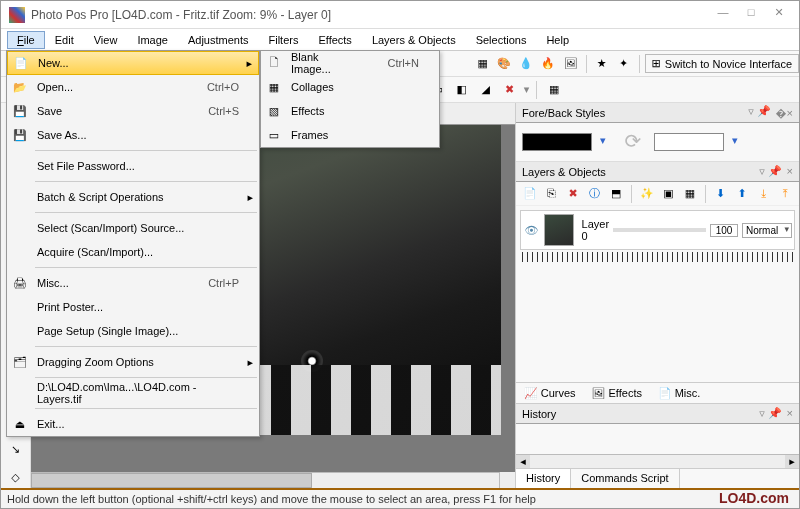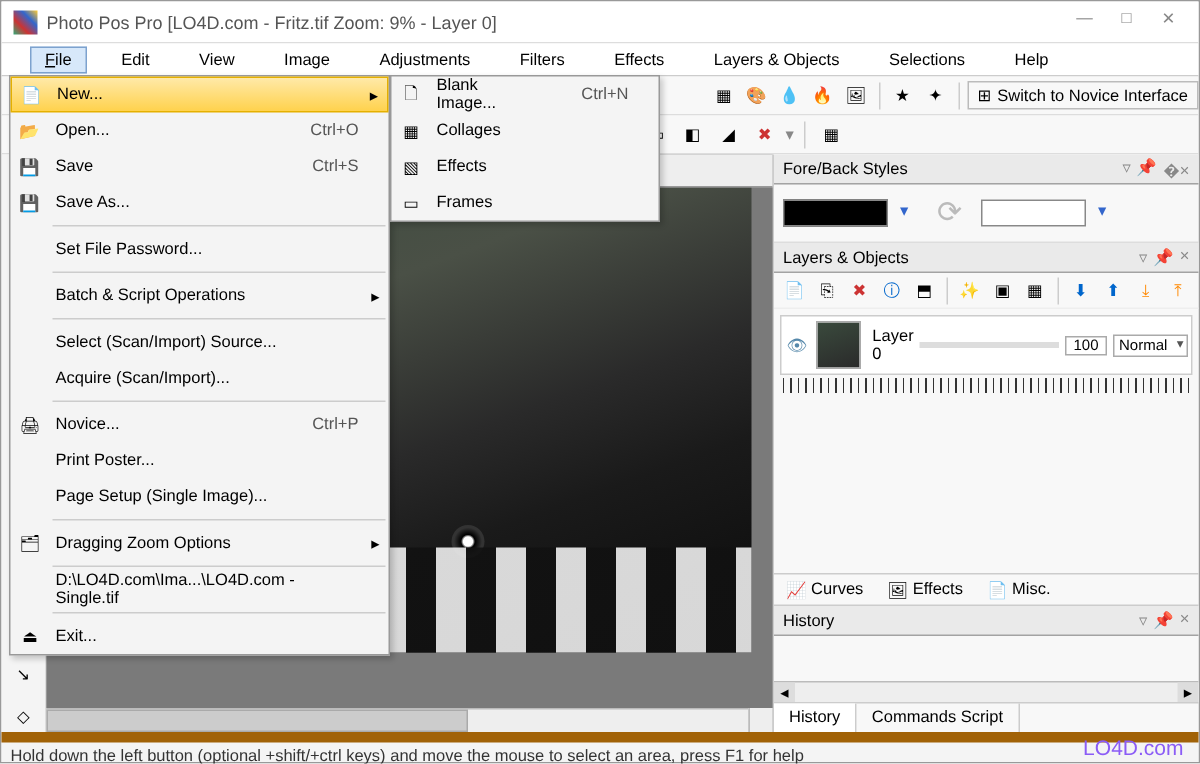--- a/index.html
+++ b/index.html
@@ -6,21 +6,21 @@
 body { background: #f0f0f0; width: 800px; height: 509px; overflow: hidden; position: relative; }
 
 .window { width: 100%; height: 100%; display: flex; flex-direction: column; background: #fff; border: 1px solid #999; }
 
 .titlebar { height: 28px; display: flex; align-items: center; padding: 0 8px; background: #fff; border-bottom: 1px solid #ddd; }
 .titlebar .logo { width: 16px; height: 16px; background: linear-gradient(45deg,#3a7,#c33,#36c,#fc3); margin-right: 6px; }
 .titlebar .title { flex: 1; color: #555; font-size: 12px; }
 .titlebar .winbtn { width: 24px; height: 18px; margin-left: 4px; text-align: center; color: #888; cursor: pointer; }
 
 .menubar { height: 22px; display: flex; align-items: center; background: #fff; border-bottom: 1px solid #ccc; padding-left: 6px; }
-.menubar .mitem { padding: 3px 10px; cursor: pointer; margin-left: 13px; }
+.menubar .mitem { padding: 3px 10px; cursor: pointer; }
 .menubar .mitem.active { background: #d7e8fa; border: 1px solid #7da2ce; padding: 2px 9px; }
 .mitem u { text-decoration: underline; }
 
 .toolbar1 { height: 26px; display: flex; align-items: center; background: #f8f8f8; border-bottom: 1px solid #ddd; padding-left: 6px; gap: 2px; }
 .toolbar2 { height: 26px; display: flex; align-items: center; background: #f8f8f8; border-bottom: 1px solid #ddd; padding-left: 6px; gap: 4px; }
 .tbtn { width: 20px; height: 20px; display: flex; align-items: center; justify-content: center; cursor: pointer; border-radius: 2px; }
 .sep { width: 1px; height: 18px; background: #ccc; margin: 0 3px; }
 .novice { border: 1px solid #bbb; padding: 2px 6px; display: flex; align-items: center; gap: 4px; cursor: pointer; }
 
 .body { flex: 1; display: flex; min-height: 0; }
@@ -66,22 +66,22 @@
 .tabsrow { height: 22px; border-top:1px solid #ccc; border-bottom:1px solid #ccc; display:flex; align-items:center; padding-left:4px; gap:8px;}
 .ptab { display:flex; align-items:center; gap:3px; cursor:pointer; padding:2px 4px;}
 .layerspacer { flex:1; }
 .histbody { height: 30px; display:flex; align-items:flex-end;}
 .histscroll { height:14px; background:#eee; border-top:1px solid #bbb; width:100%; display:flex;}
 .histscroll .lbtn, .histscroll .rbtn { width:14px; text-align:center; background:#ddd; }
 .histtabs { height:20px; display:flex; border-top:1px solid #ccc;}
 .htab { padding:3px 10px; border-right:1px solid #ccc; cursor:pointer; font-size:11px;}
 .htab.active { background:#fff; }
 
-.statusbar { height: 20px; background: #f4f4f4; border-top: 7px solid #a16207; padding: 3px 6px; font-size: 11px; color:#333; position:relative;}
-.watermark { position:absolute; right:10px; bottom:2px; font-size:14px; color:#8b5cf6; font-weight:normal;}
+.statusbar { height: 20px; background: #f4f4f4; border-top: 2px solid #a16207; padding: 3px 6px; font-size: 11px; color:#333; position:relative;}
+.watermark { position:absolute; right:10px; bottom:2px; font-size:14px; color:#7f1d1d; font-weight:bold;}
 
 
 .menu { position: absolute; background: #f4f4f4; border: 1px solid #999; box-shadow: 2px 2px 4px rgba(0,0,0,.2); z-index: 100; }
 .menu .mrow { height: 24px; display:flex; align-items:center; padding-right: 20px; cursor:pointer; position:relative;}
 .menu .mrow.hl { background: linear-gradient(#ffe9a8,#ffd24d); border:1px solid #e5b000;}
 .menu .micon { width: 26px; display:flex; justify-content:center; }
 .menu .mtext { flex:1; padding-left:4px;}
 .menu .mshort { color:#555; padding-left: 30px;}
 .menu .marrow { position:absolute; right:6px; }
 .menu .msep { height:1px; background:#ccc; margin: 3px 2px 3px 28px;}
@@ -312,41 +312,41 @@
     <div class="micon"></div>
       <div class="mtext">Select (Scan/Import) Source...</div>
   </div>
   <div class="mrow">
     <div class="micon"></div>
       <div class="mtext">Acquire (Scan/Import)...</div>
   </div>
   <div class="msep"></div>
   <div class="mrow">
     <div class="micon">🖨</div>
-    <div class="mtext">Novice...</div>
+    <div class="mtext">Misc...</div>
     <div class="mshort">Ctrl+P</div>
   </div>
   <div class="mrow">
     <div class="micon"></div>
       <div class="mtext">Print Poster...</div>
   </div>
   <div class="mrow">
     <div class="micon"></div>
       <div class="mtext">Page Setup (Single Image)...</div>
   </div>
   <div class="msep"></div>
   <div class="mrow">
     <div class="micon">🗂</div>
     <div class="mtext">Dragging Zoom Options</div>
     <div class="marrow">▸</div>
   </div>
   <div class="msep"></div>
   <div class="mrow">
     <div class="micon"></div>
-      <div class="mtext">D:\LO4D.com\Ima...\LO4D.com - Single.tif</div>
+      <div class="mtext">D:\LO4D.com\Ima...\LO4D.com - Layers.tif</div>
   </div>
   <div class="msep"></div>
   <div class="mrow">
     <div class="micon">⏏</div>
     <div class="mtext">Exit...</div>
   </div>
 </div>
 
 <div class="menu submenu">
   <div class="mrow">

